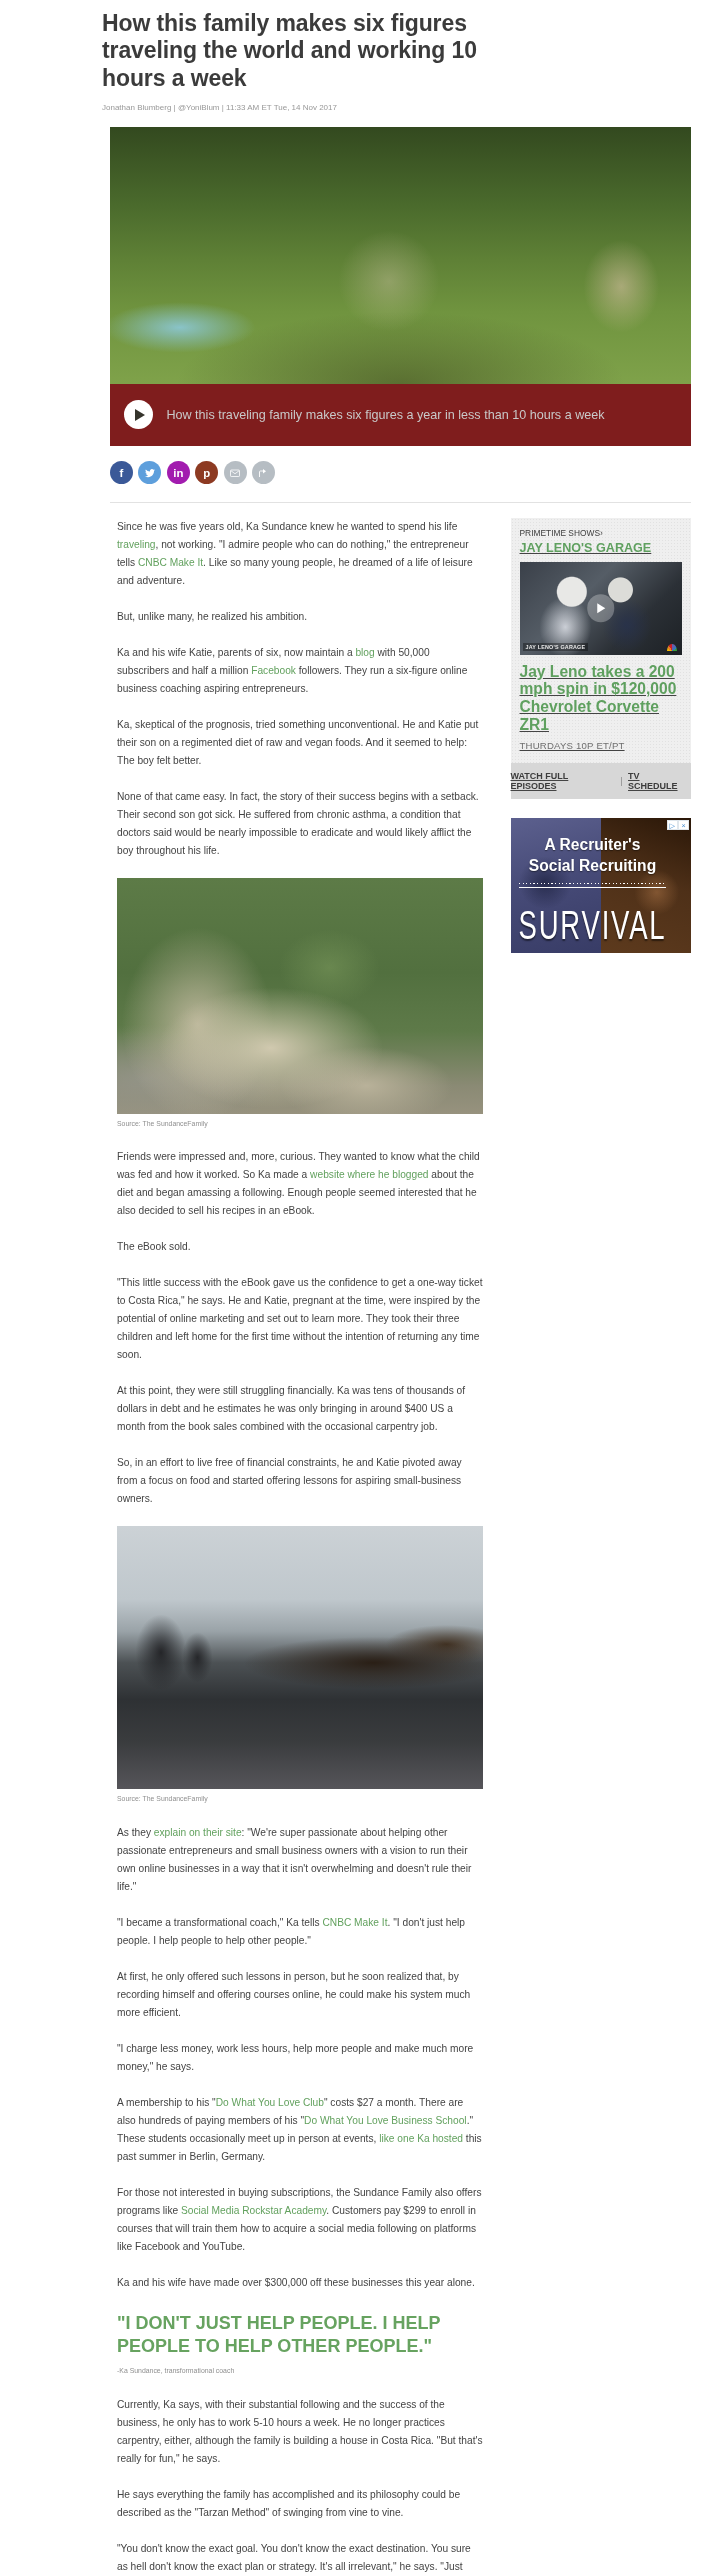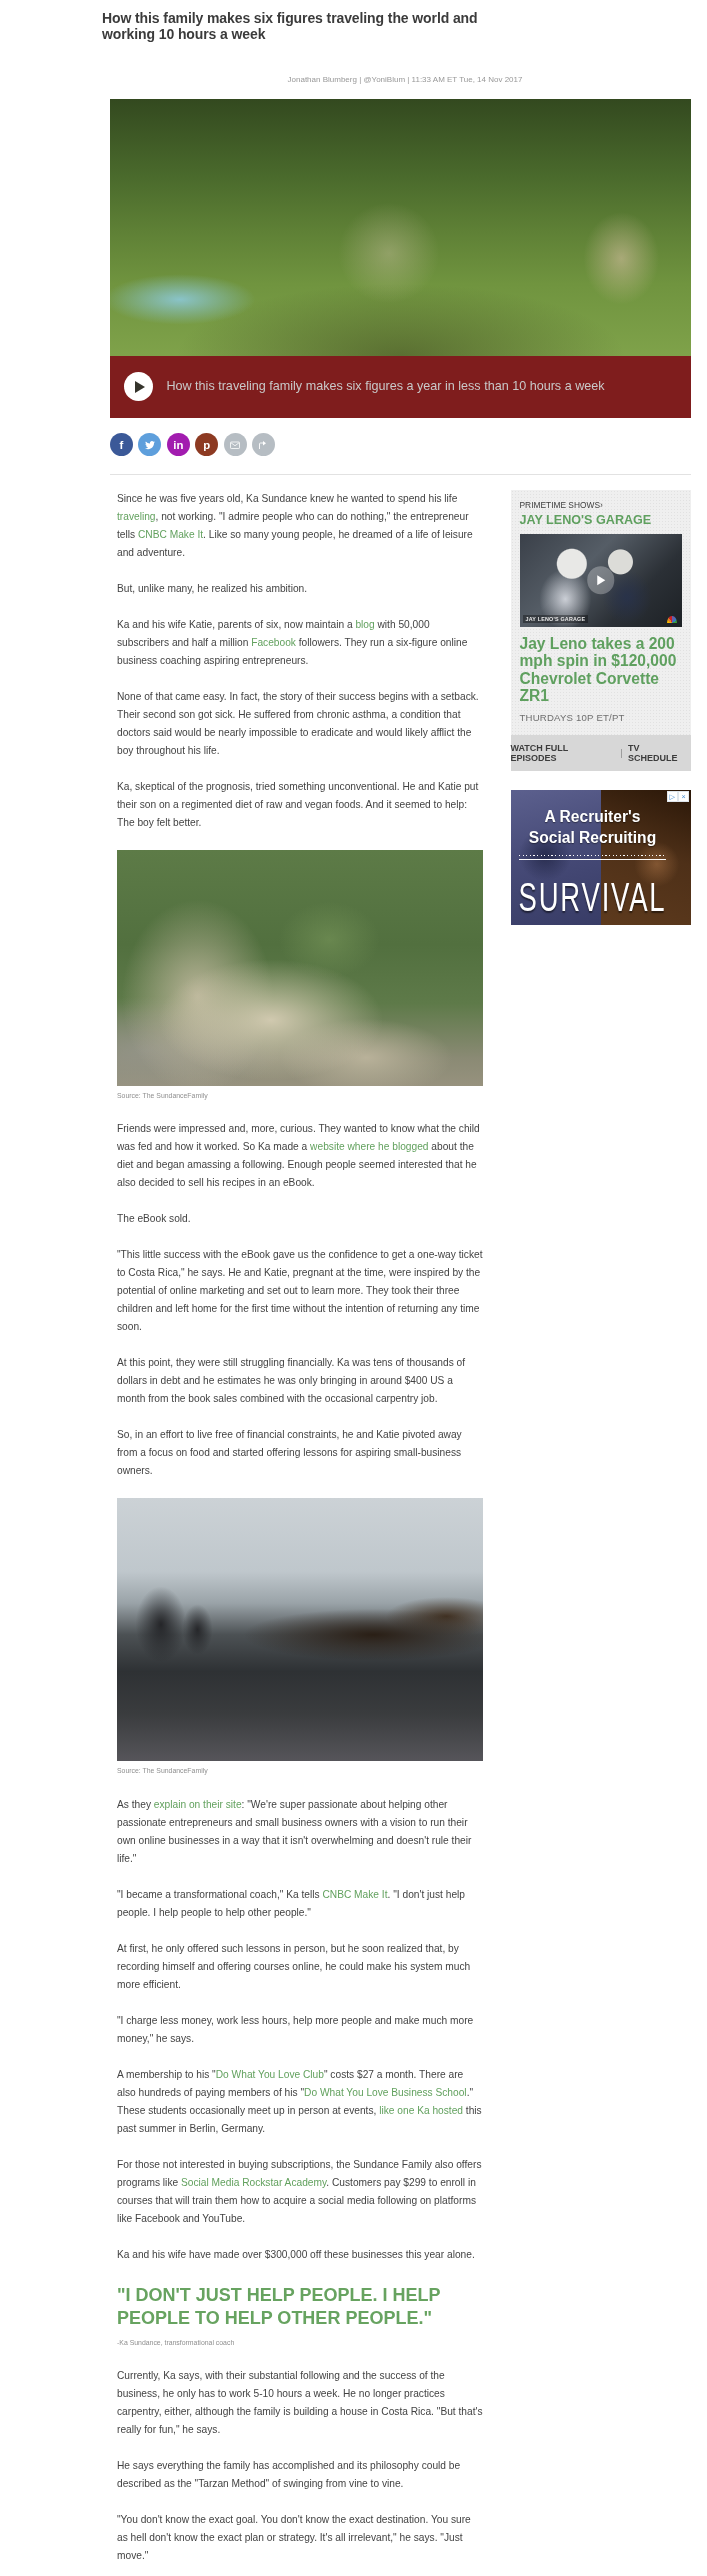--- a/index.html
+++ b/index.html
@@ -8,31 +8,30 @@
     width: 708px;
     font-family: "Liberation Sans", sans-serif;
     color: #444;
   }
   .page { width: 708px; min-height: 2576px; position: relative; }
 
   
   .title {
     margin: 9.6px 0 0 102px;
     width: 419px;
-    font-size: 14px;
+    font-size: 23px;
     line-height: 1.2;
     font-weight: bold;
     color: #3b3b3b;
     letter-spacing: -0.1px;
   }
   .byline {
-    margin: 32px 0 0 102px;
+    margin: 11px 0 0 102px;
     font-size: 8px;
     color: #989898;
-    text-align: center;
   }
 
   
   .hero { margin: 14.4px 0 0 110px; width: 581px; cursor: pointer; }
   .hero-art {
     height: 257px;
     background:
       radial-gradient(ellipse 108px 36px at 12% 78%, rgba(140,200,215,.9), rgba(140,200,215,0) 70%),
       radial-gradient(ellipse 54px 66px at 88% 62%, rgba(233,200,180,.5), transparent 70%),
       radial-gradient(ellipse 72px 72px at 48% 60%, rgba(225,205,185,.35), transparent 70%),
@@ -128,20 +127,21 @@
   }
   .pq-attr { font-size: 6.9px; color: #8f8f8f; margin: 0 0 21.6px 0; }
 
   
   .sidebar { width: 180px; margin-left: 27.5px; }
   .promo-panel {
     background-color: #efefef;
     background-image: radial-gradient(#e1e1e1 0.6px, transparent 0.7px);
     background-size: 3px 3px;
     padding: 9.6px 9px 0 9px;
+    text-decoration: underline;
   }
   .primetime-link { font-size: 8.4px; color: #404040; text-decoration: none; display: inline-block; cursor: pointer; }
   .show-title { display: block; font-size: 12.6px; font-weight: bold; color: #5fa05f; margin: 2.4px 0 7.2px 0; text-decoration: none; cursor: pointer; }
   .thumb {
     position: relative; height: 93px; cursor: pointer;
     background:
       radial-gradient(circle 15.6px at 32% 32%, #e8e8e6 0 14.4px, transparent 15.6px),
       radial-gradient(circle 13px at 62% 30%, #dcdcd8 0 12px, transparent 13px),
       radial-gradient(ellipse 36px 42px at 28% 70%, rgba(225,228,235,.85), transparent 72%),
       radial-gradient(ellipse 33px 36px at 66% 68%, rgba(40,50,75,.9), transparent 75%),
@@ -260,22 +260,22 @@
     </div>
 
   <hr class="divider">
 
   <div class="content-row">
 
     <div class="article-col">
         <p><span>Since he was five years old, Ka Sundance knew he wanted to spend his life </span><a class="inline-link" href="#">traveling</a><span>, not working. "I admire people who can do nothing," the entrepreneur tells </span><a class="inline-link" href="#">CNBC Make It</a><span>. Like so many young people, he dreamed of a life of leisure and adventure.</span></p>
         <p><span>But, unlike many, he realized his ambition.</span></p>
         <p><span>Ka and his wife Katie, parents of six, now maintain a </span><a class="inline-link" href="#">blog</a><span> with 50,000 subscribers and half a million </span><a class="inline-link" href="#">Facebook</a><span> followers. They run a six-figure online business coaching aspiring entrepreneurs.</span></p>
+        <p><span>Ka, skeptical of the prognosis, tried something unconventional. He and Katie put their son on a regimented diet of raw and vegan foods. And it seemed to help: The boy felt better.</span></p>
         <p><span>None of that came easy. In fact, the story of their success begins with a setback. Their second son got sick. He suffered from chronic asthma, a condition that doctors said would be nearly impossible to eradicate and would likely afflict the boy throughout his life.</span></p>
-        <p><span>Ka, skeptical of the prognosis, tried something unconventional. He and Katie put their son on a regimented diet of raw and vegan foods. And it seemed to help: The boy felt better.</span></p>
         <figure>
           <div class="img-art tree"></div>
           <figcaption>Source: The SundanceFamily</figcaption>
         </figure>
         <p><span>Friends were impressed and, more, curious. They wanted to know what the child was fed and how it worked. So Ka made a </span><a class="inline-link" href="#">website where he blogged</a><span> about the diet and began amassing a following. Enough people seemed interested that he also decided to sell his recipes in an eBook.</span></p>
         <p><span>The eBook sold.</span></p>
         <p><span>"This little success with the eBook gave us the confidence to get a one-way ticket to Costa Rica," he says. He and Katie, pregnant at the time, were inspired by the potential of online marketing and set out to learn more. They took their three children and left home for the first time without the intention of returning any time soon.</span></p>
         <p><span>At this point, they were still struggling financially. Ka was tens of thousands of dollars in debt and he estimates he was only bringing in around $400 US a month from the book sales combined with the occasional carpentry job.</span></p>
         <p><span>So, in an effort to live free of financial constraints, he and Katie pivoted away from a focus on food and started offering lessons for aspiring small-business owners.</span></p>
         <figure>

